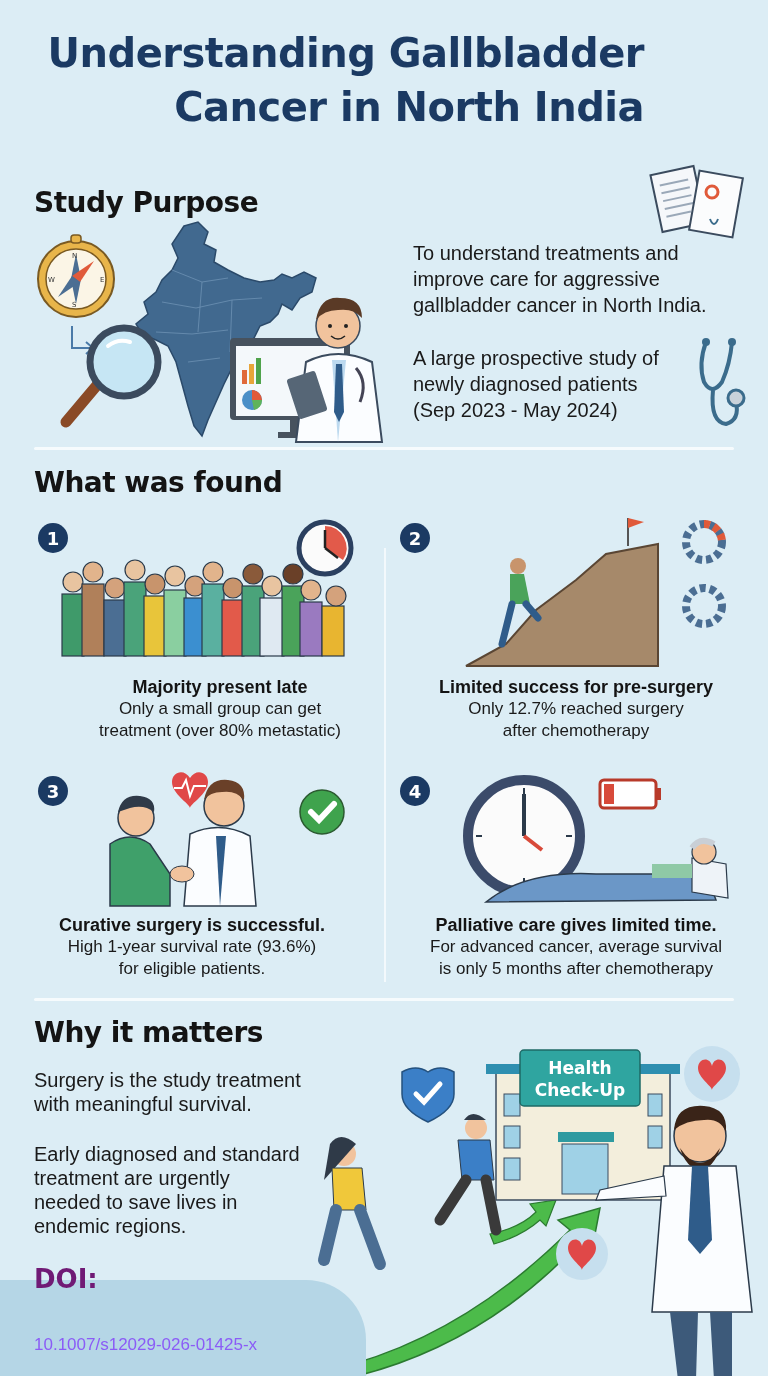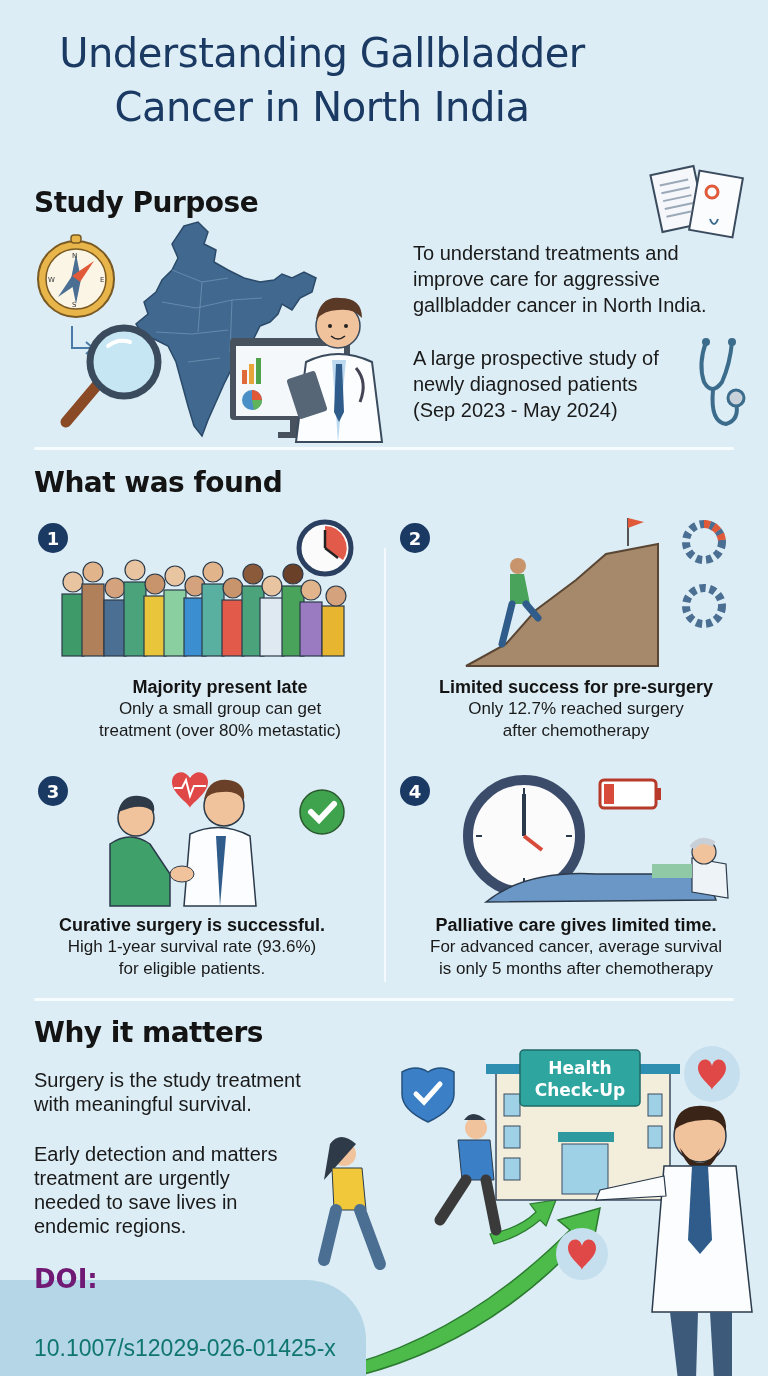--- a/index.html
+++ b/index.html
@@ -5,22 +5,22 @@
   * { box-sizing: border-box; margin: 0; padding: 0; }
   html, body { width: 768px; height: 1376px; overflow: hidden; }
   body {
     background: #dcedf5;
     font-family: "Liberation Sans", "DejaVu Sans", sans-serif;
     color: #161616;
     position: relative;
   }
   .title {
     position: absolute; left: 0; top: 26px; width: 644px;
-    text-align: center; color: #1b3a63;
-    font-family: "DejaVu Sans", sans-serif; font-weight: normal;
+    text-align: right; color: #1b3a63;
+    font-family: "DejaVu Sans", sans-serif; font-weight: bold;
     font-size: 40px; line-height: 54px; letter-spacing: -0.5px;
   }
   .h2 {
     position: absolute; font-family: "DejaVu Sans", sans-serif;
     font-weight: bold; font-size: 28px; color: #141414; letter-spacing: -0.5px;
   }
   .divider { position: absolute; left: 34px; width: 700px; height: 3px; background: #f6fbfd; border-radius: 2px; }
   .vdivider { position: absolute; left: 384px; width: 2px; background: #f3f9fc; }
   .purpose-text {
     position: absolute; left: 413px; font-size: 20px; line-height: 26px; color: #1a1a1a;
@@ -33,21 +33,21 @@
   }
   .finding { position: absolute; text-align: center; width: 384px; }
   .finding .ft { font-weight: bold; font-size: 18px; line-height: 22px; color: #141414; }
   .finding .fd { font-size: 17px; line-height: 22px; color: #1a1a1a; }
   .why-text { position: absolute; left: 34px; font-size: 20px; line-height: 24px; color: #1a1a1a; }
   .doi-box {
     position: absolute; left: 0; top: 1280px; width: 366px; height: 96px;
     background: #b5d6e6; border-top-right-radius: 60px;
   }
   .doi-label { position: absolute; left: 34px; top: 1264px; font-weight: bold; font-size: 26px; font-family: "DejaVu Sans", sans-serif; color: #701a75; }
-  .doi-value { position: absolute; left: 34px; top: 1335px; font-size: 23px; color: #0f766e; }
+  .doi-value { position: absolute; left: 34px; top: 1335px; font-size: 17px; color: #8b5cf6; }
   svg { position: absolute; overflow: visible; }
 </style>
 </head>
 <body>
 
 <div class="title">
   <div>Understanding Gallbladder</div>
   <div>Cancer in North India</div>
 </div>
 
@@ -264,21 +264,21 @@
 </div>
 
 <div class="divider" style="top:998px;"></div>
 
 <div class="h2" style="left:34px;top:1016px;">Why it matters</div>
 <div class="why-text" style="top:1068px;">
   <div>Surgery is the study treatment</div>
   <div>with meaningful survival.</div>
 </div>
 <div class="why-text" style="top:1142px;">
-  <div>Early detection and matters</div>
+  <div>Early diagnosed and standard</div>
   <div>treatment are urgently</div>
   <div>needed to save lives in</div>
   <div>endemic regions.</div>
 </div>
 
 <svg style="left:300px;top:1040px;" width="468" height="336">
 
   <path d="M30 330 Q160 300 270 190 L258 180 L300 168 L292 210 L282 200 Q180 310 40 340 Z" fill="#4cbb4a" stroke="#2b7a30" stroke-width="1.5"></path>
   <path d="M190 194 Q220 188 236 172 L230 164 L256 160 L246 186 L240 180 Q222 196 194 204 Z" fill="#4cbb4a" stroke="#2b7a30" stroke-width="1.2"></path>
 

